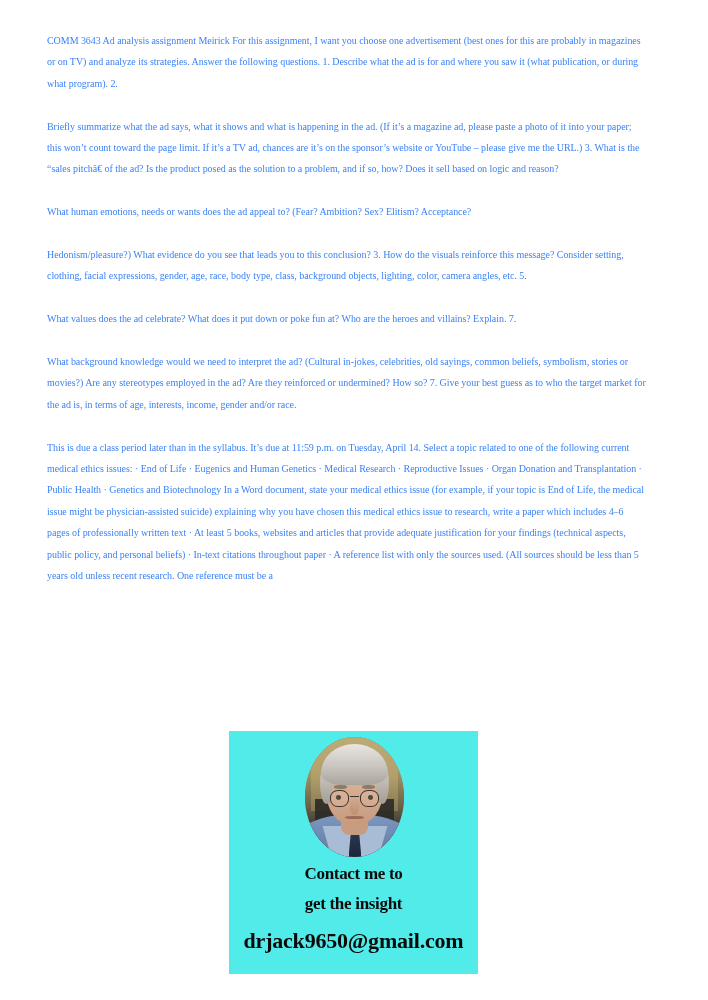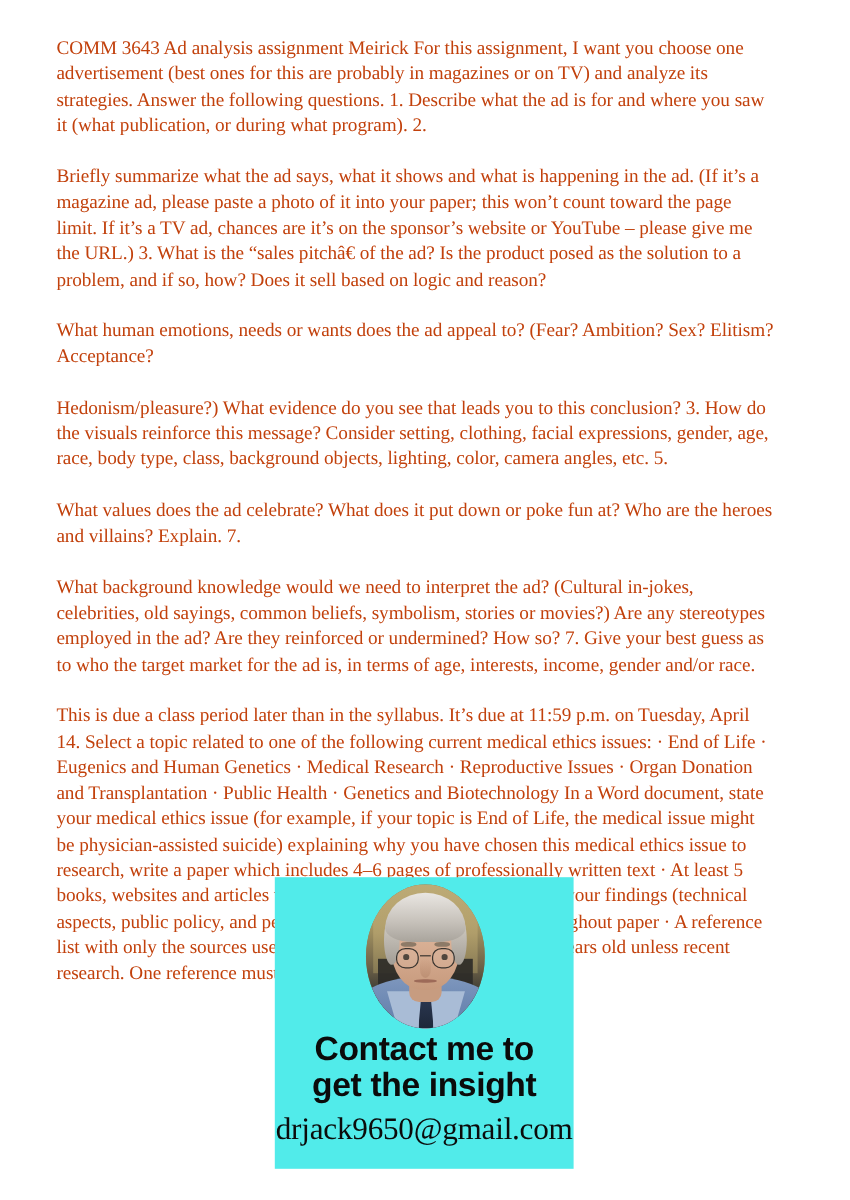--- a/index.html
+++ b/index.html
@@ -19,23 +19,23 @@
     position: absolute;
     inset: 0;
     background: #ffffff;
   }
 
   #doc-text {
     position: absolute;
     left: 47px;
     top: 30px;
     width: 600px;
-    font-size: 16px;
+    font-size: 10px;
     line-height: 21.4px;
-    color: #c2410c;
+    color: #3b82f6;
     text-align: left;
     letter-spacing: -0.05px;
   }
 
   .para {
     margin: 0 0 21.4px 0;
     white-space: normal;
   }
   .para:last-child { margin-bottom: 0; }
 
@@ -172,30 +172,30 @@
 
   #overlay-lines {
     position: absolute;
     left: 0;
     top: 128px;
     width: 100%;
     text-align: center;
     color: #0b0b0b;
   }
   .ov-line1, .ov-line2 {
-    font-family: Liberation Sans, sans-serif;
+    font-family: Liberation Serif, serif;
     font-weight: bold;
-    font-size: 28px;
+    font-size: 17px;
     line-height: 30px;
     letter-spacing: -0.3px;
   }
   .ov-email {
     font-family: "Liberation Serif", "DejaVu Serif", serif;
-    font-weight: normal;
-    font-size: 26px;
+    font-weight: bold;
+    font-size: 22px;
     line-height: 30px;
     margin-top: 7px;
     letter-spacing: -0.2px;
   }
 </style>
 </head>
 <body>
 
 <div id="page">
 

